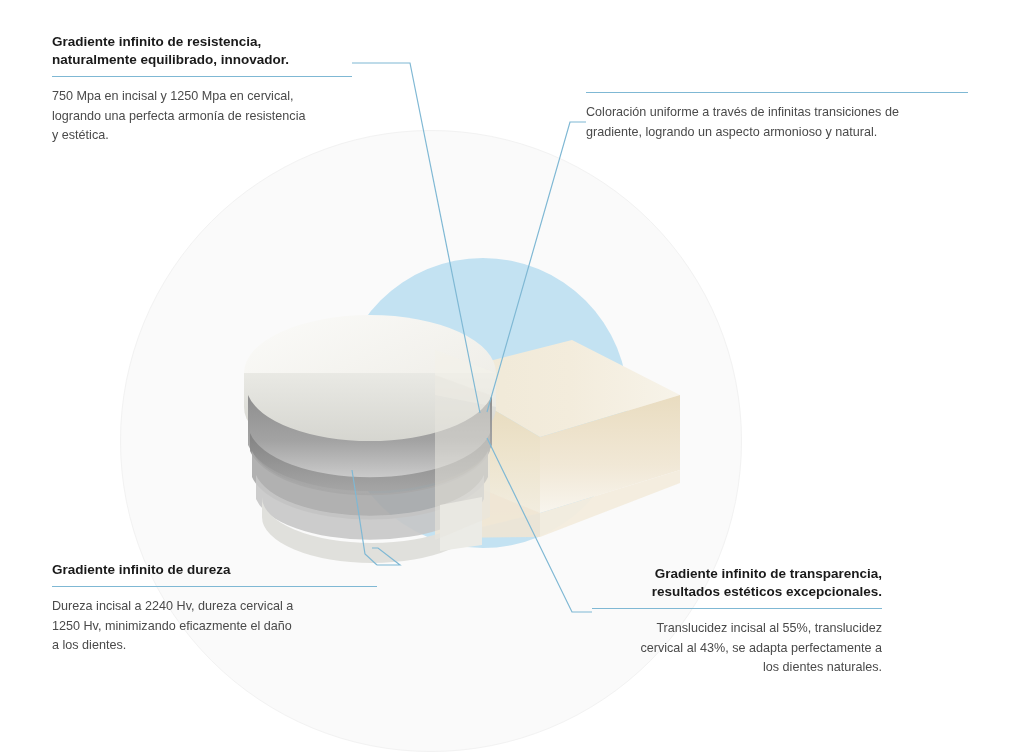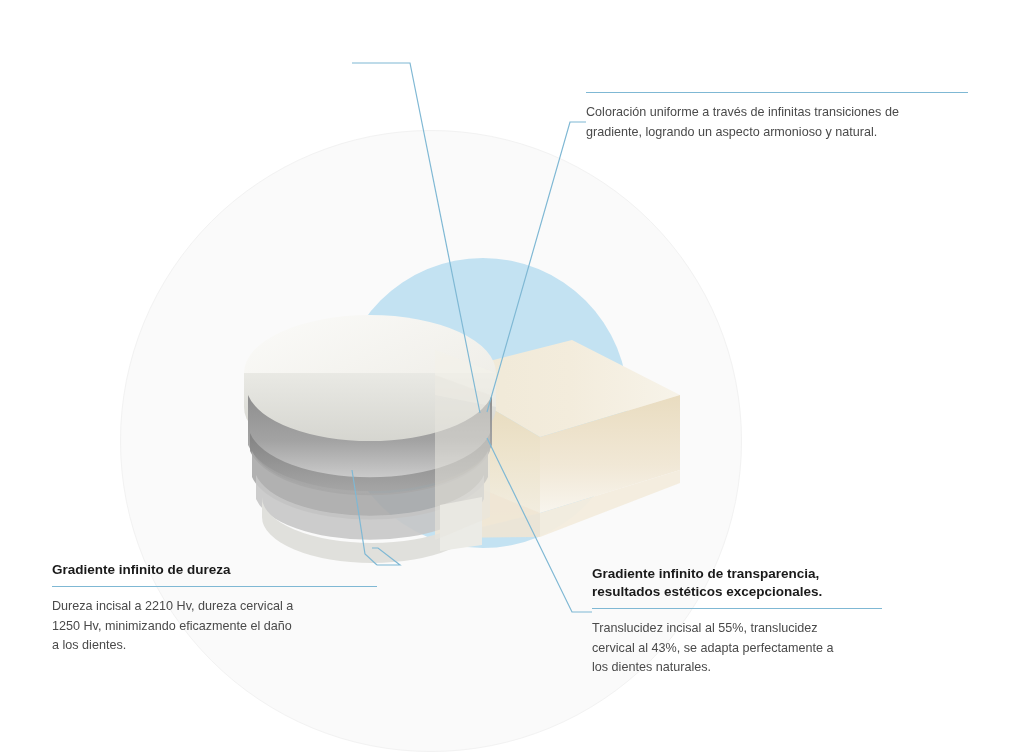--- a/index.html
+++ b/index.html
@@ -67,21 +67,21 @@
     font-size: 12.6px;
     color: #4a4a4a;
     line-height: 1.55;
     margin: 0;
     white-space: pre-line;
   }
 
   #callout-resistencia { left: 52px; top: 33px;  width: 300px; }
   #callout-color       { left: 586px; top: 92px; width: 382px; }
   #callout-dureza      { left: 52px; top: 561px; width: 325px; }
-  #callout-transp      { left: 592px; top: 565px; width: 290px; }
+  #callout-transp      { left: 592px; top: 565px; width: 290px; text-align: right; }
 
   
   #leaders {
     position: absolute;
     left: 0; top: 0;
     width: 1024px; height: 753px;
     pointer-events: none;
   }
 </style>
 </head>
@@ -164,31 +164,39 @@
   </div>
 
   <svg id="leaders">
     <polyline points="352,63 410,63 480,413" fill="none" stroke="#7fb8d4" stroke-width="1.2"></polyline>
     <polyline points="586,122 570,122 487,412" fill="none" stroke="#7fb8d4" stroke-width="1.2"></polyline>
     <polyline points="377,565 400,565 378,548 372,548" fill="none" stroke="#7fb8d4" stroke-width="1.2"></polyline>
     <polyline points="377,565 365,554 352,470" fill="none" stroke="#7fb8d4" stroke-width="1.2"></polyline>
     <polyline points="592,612 572,612 487,438" fill="none" stroke="#7fb8d4" stroke-width="1.2"></polyline>
   </svg>
 
+  <div class="callout" id="callout-resistencia">
+    <p class="c-title">Gradiente infinito de resistencia,
+naturalmente equilibrado, innovador.</p>
+    <div class="c-rule"></div>
+    <p class="c-body">750 Mpa en incisal y 1250 Mpa en cervical,
+logrando una perfecta armonía de resistencia
+y estética.</p>
+  </div>
 
   <div class="callout" id="callout-color">
     <div class="c-rule"></div>
     <p class="c-body">Coloración uniforme a través de infinitas transiciones de
 gradiente, logrando un aspecto armonioso y natural.</p>
   </div>
 
   <div class="callout" id="callout-dureza">
     <p class="c-title">Gradiente infinito de dureza</p>
     <div class="c-rule"></div>
-    <p class="c-body">Dureza incisal a 2210 Hv, dureza cervical a
+    <p class="c-body">Dureza incisal a 2240 Hv, dureza cervical a
 1250 Hv, minimizando eficazmente el daño
 a los dientes.</p>
   </div>
 
   <div class="callout" id="callout-transp">
     <p class="c-title">Gradiente infinito de transparencia,
 resultados estéticos excepcionales.</p>
     <div class="c-rule"></div>
     <p class="c-body">Translucidez incisal al 55%, translucidez
 cervical al 43%, se adapta perfectamente a

